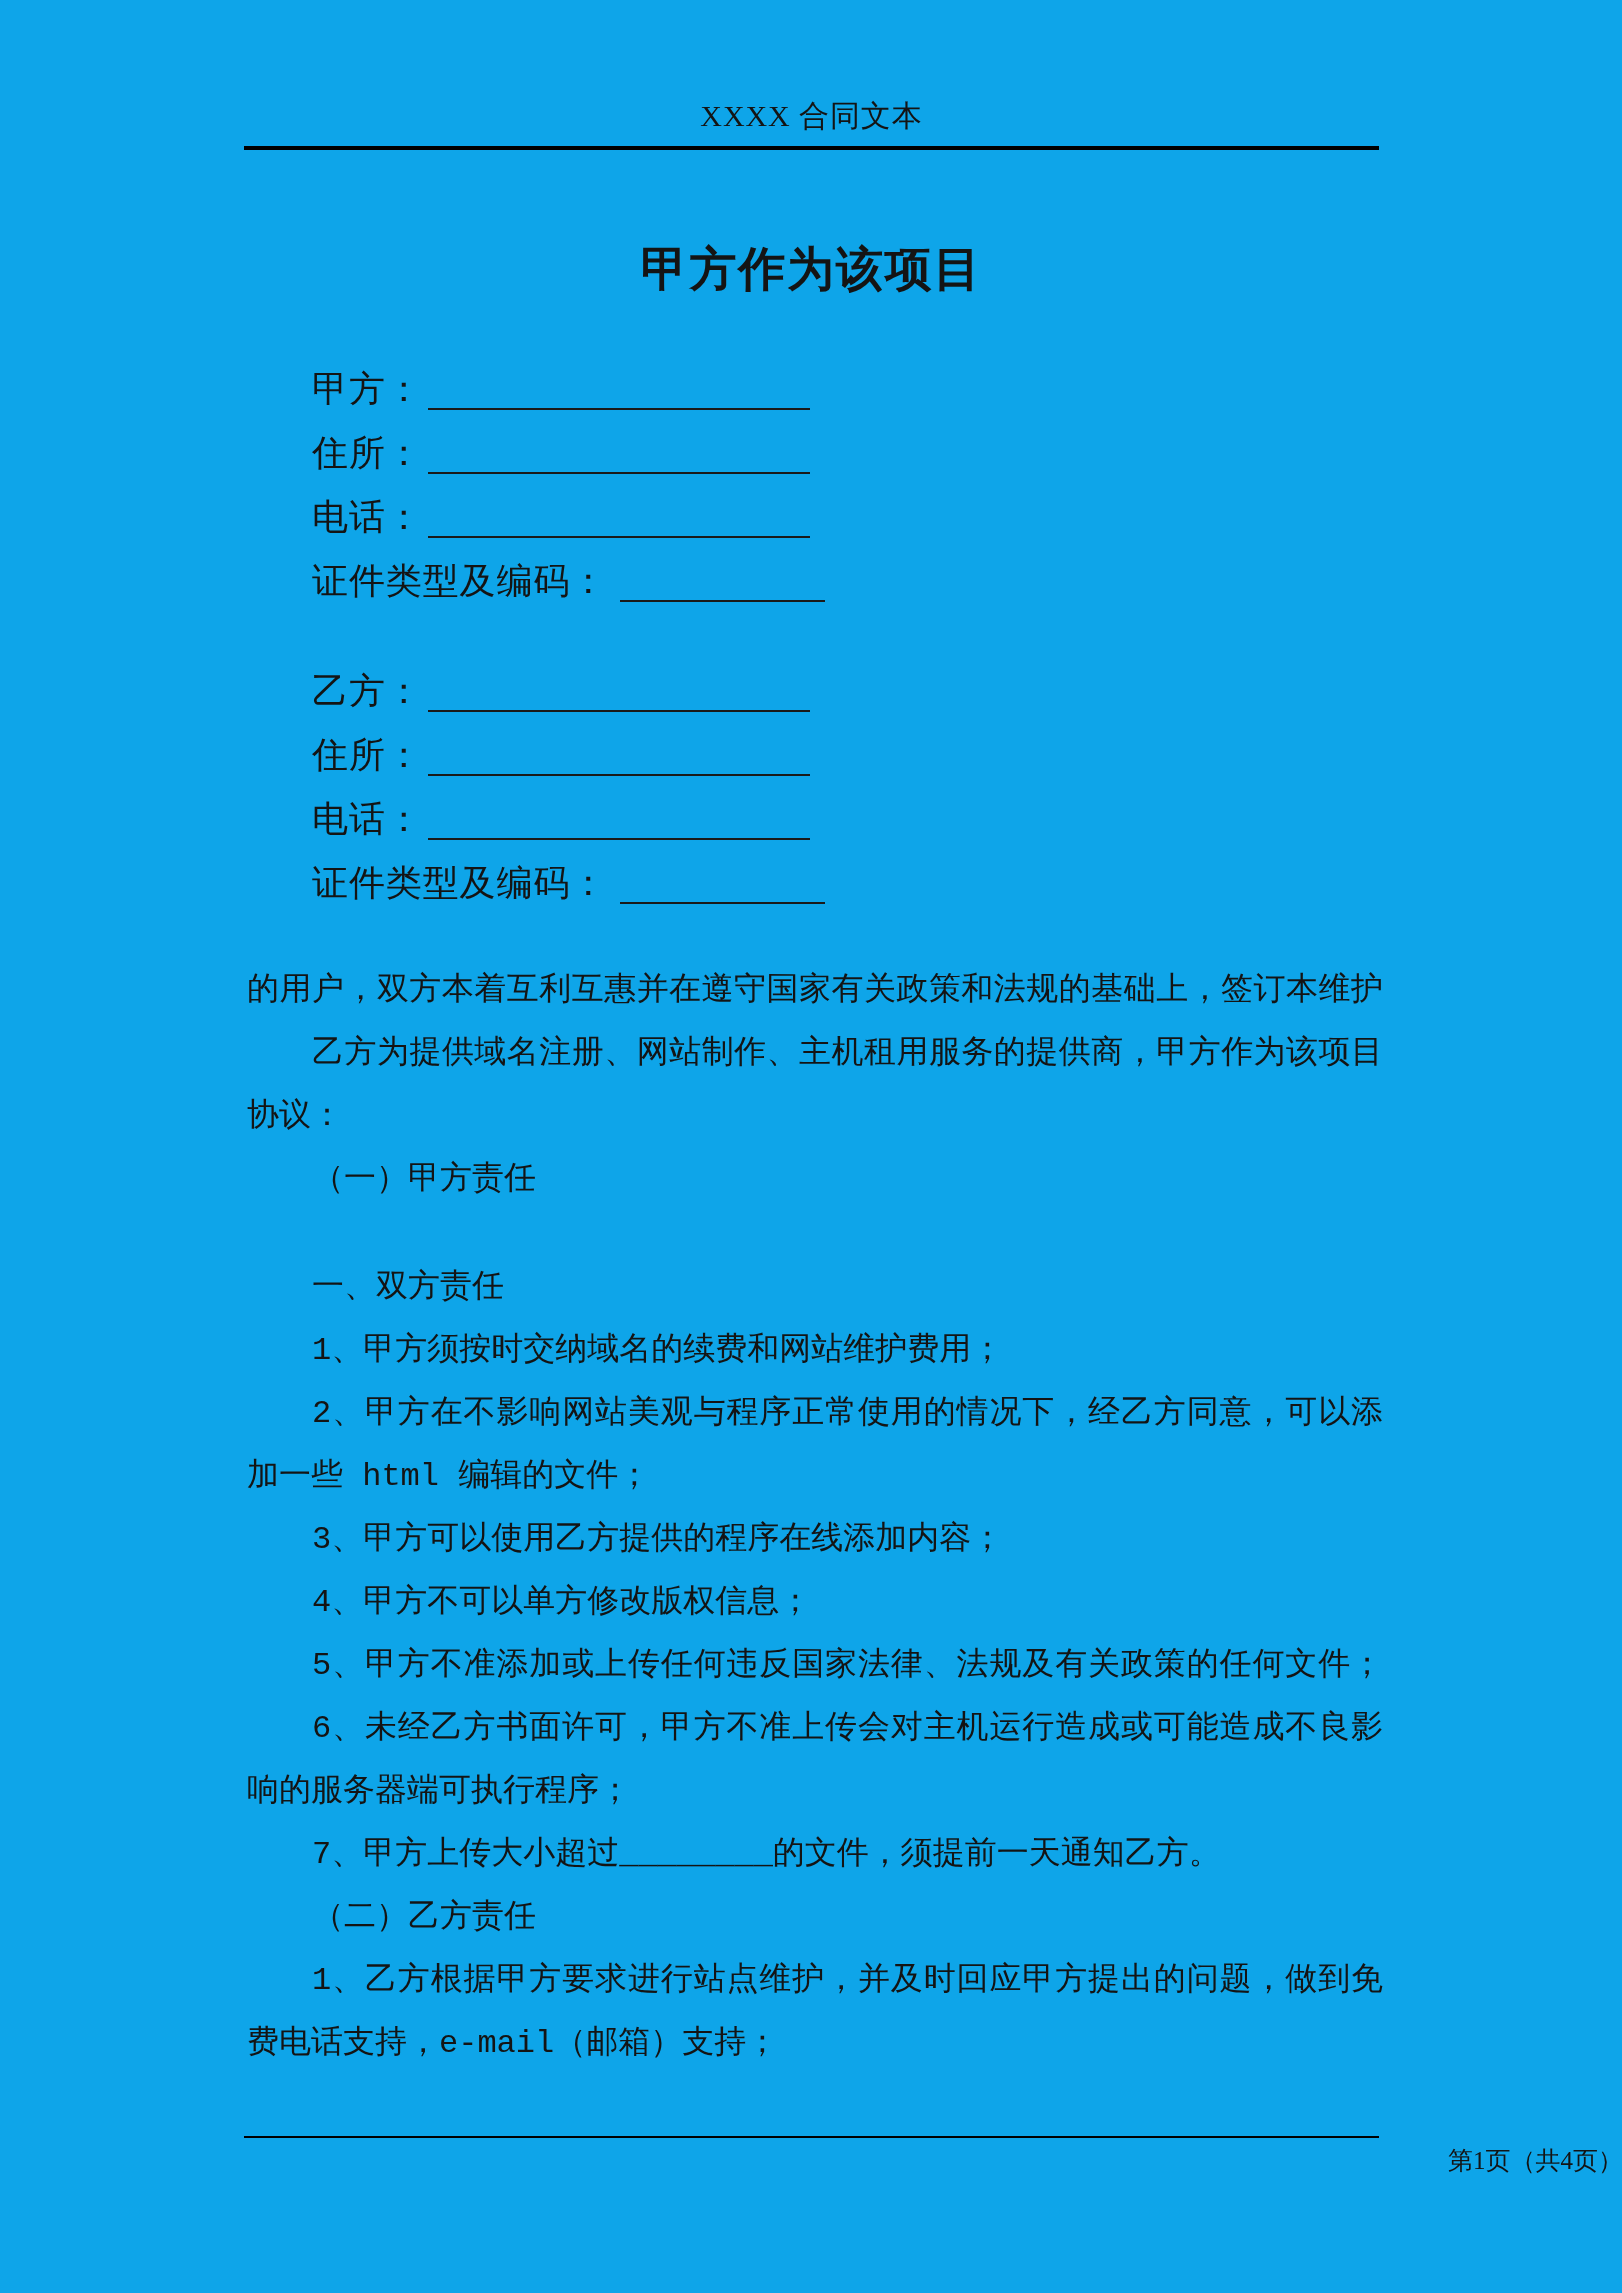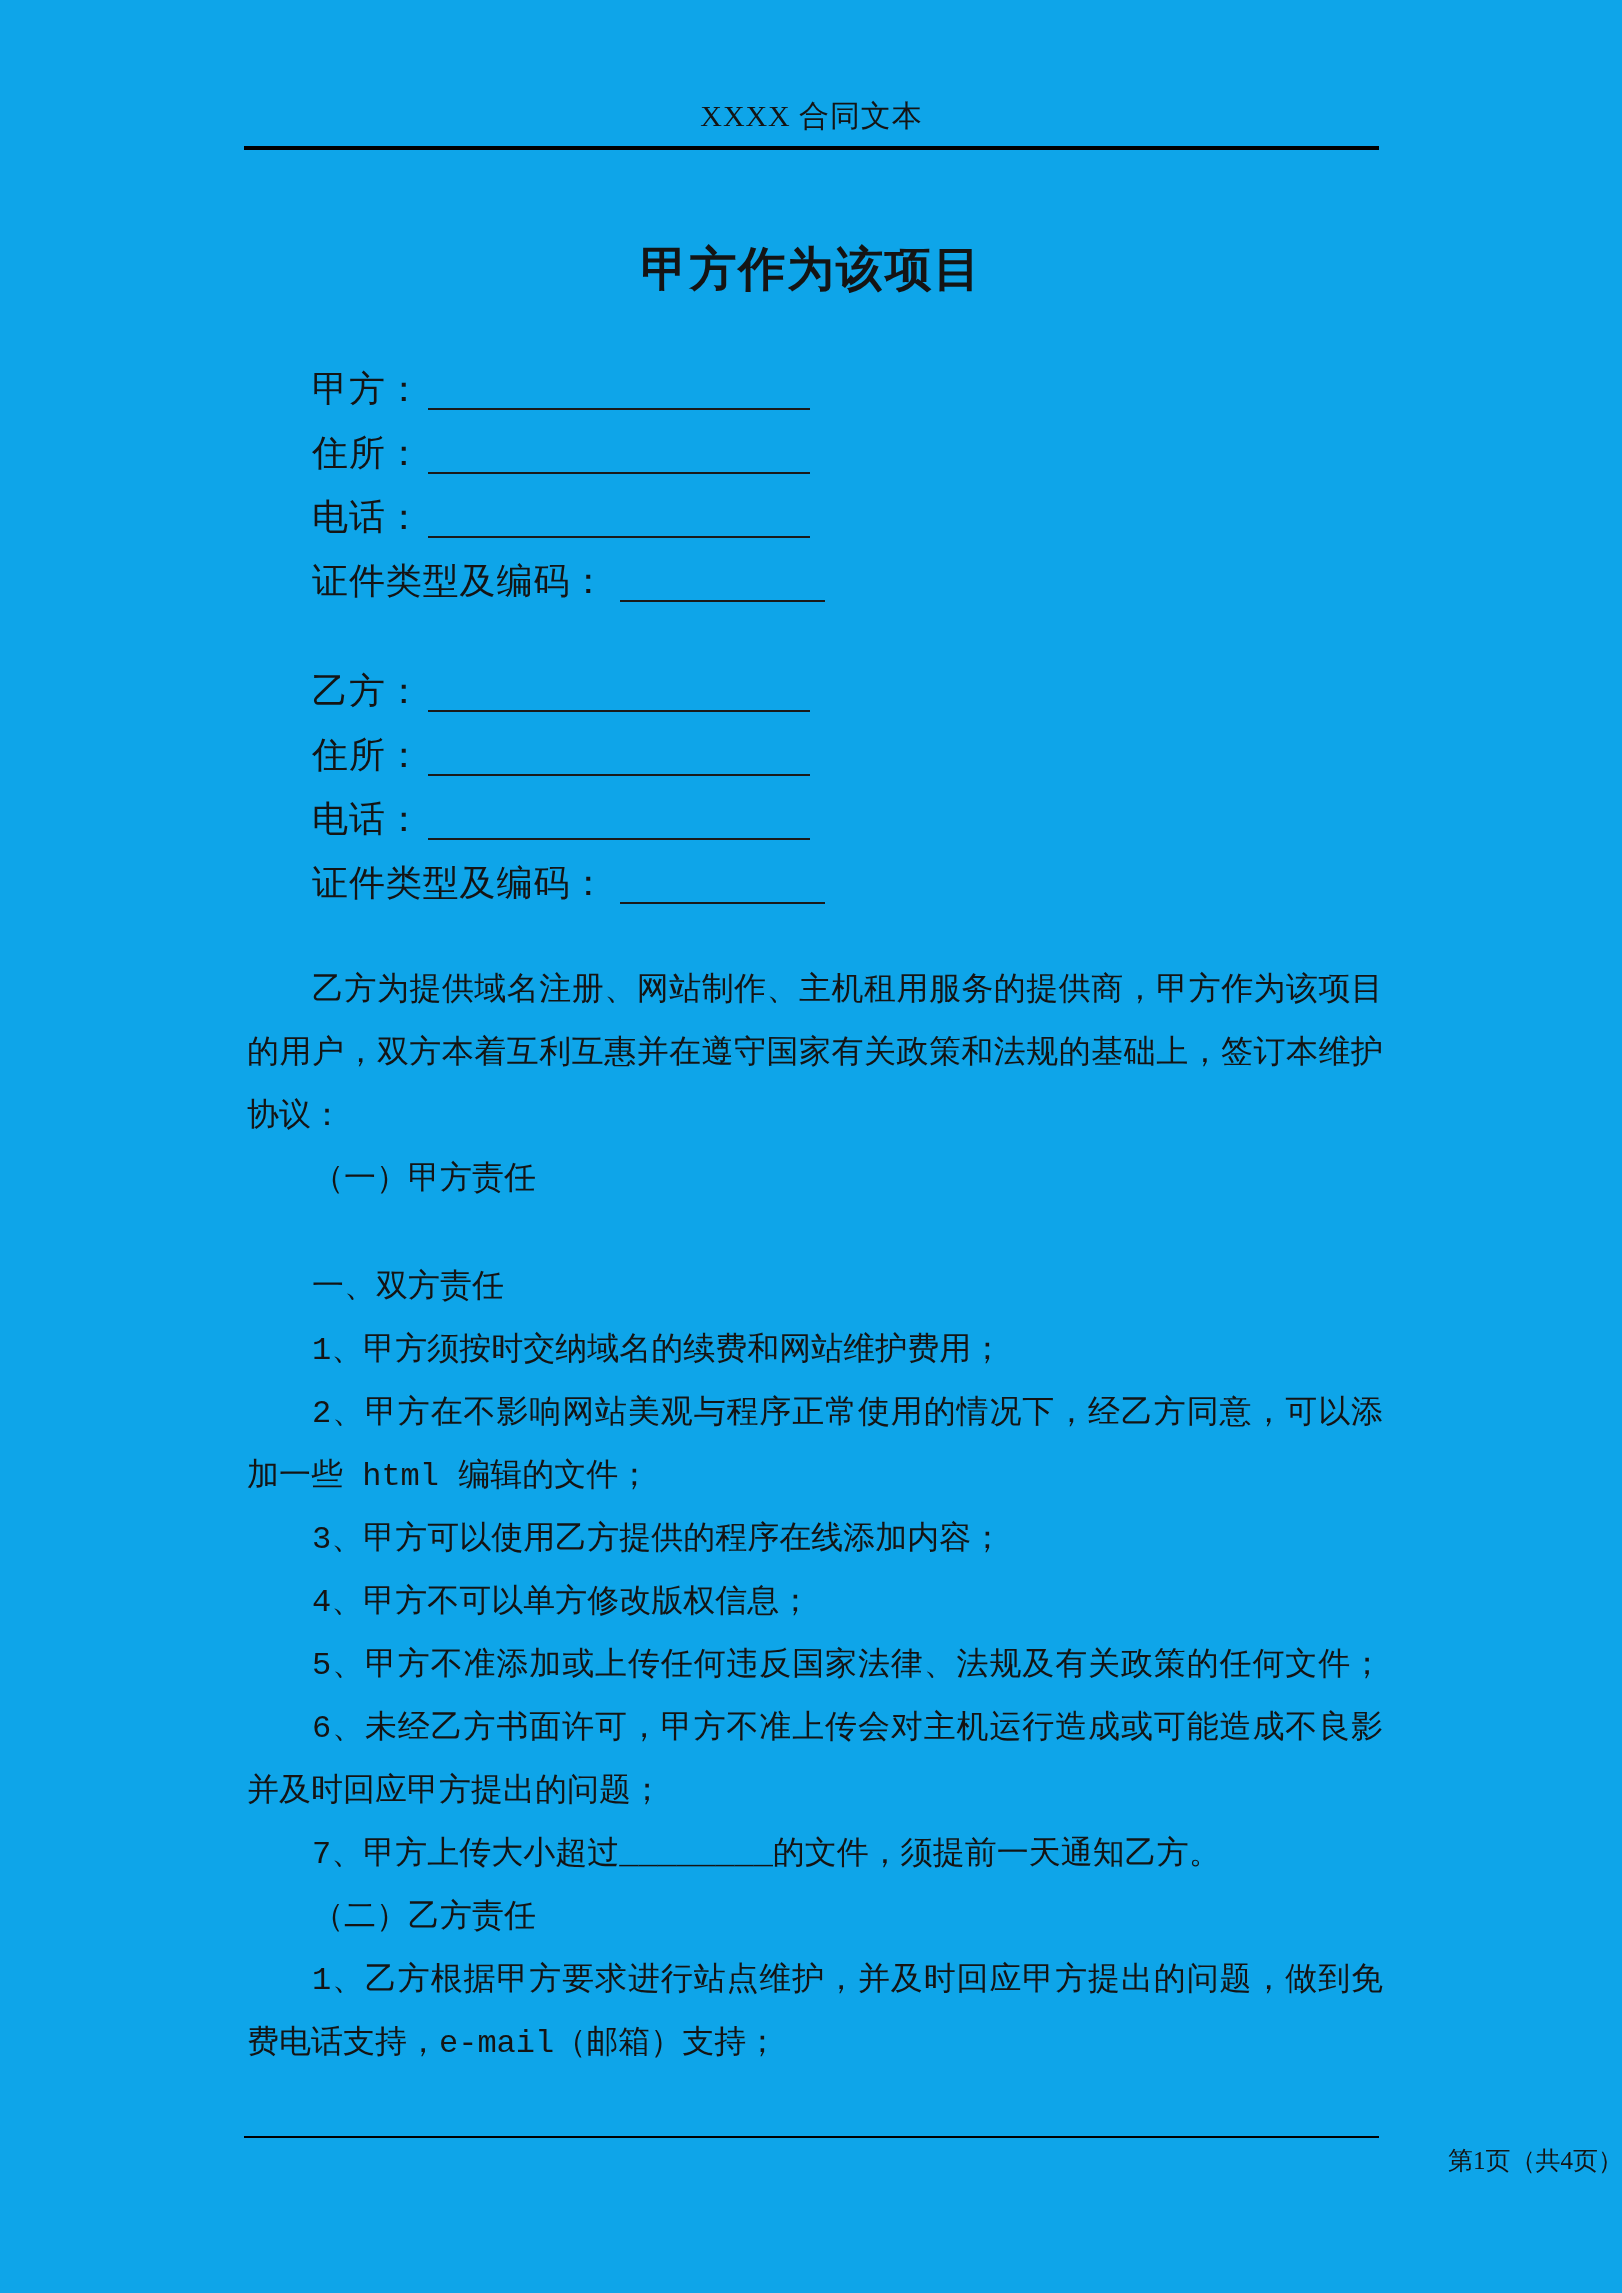--- a/index.html
+++ b/index.html
@@ -85,33 +85,33 @@
       <div class="form-row"><span class="field-label">证件类型及编码：</span><span class="blank short"></span></div>
     </div>
   <div class="form-block" id="party-b">
       <div class="form-row"><span class="field-label">乙方：</span><span class="blank long"></span></div>
       <div class="form-row"><span class="field-label">住所：</span><span class="blank long"></span></div>
       <div class="form-row"><span class="field-label">电话：</span><span class="blank long"></span></div>
       <div class="form-row"><span class="field-label">证件类型及编码：</span><span class="blank short"></span></div>
     </div>
 
   <div class="body-text">
+      <div class="body-line full">的用户，双方本着互利互惠并在遵守国家有关政策和法规的基础上，签订本维护</div>
       <div class="body-line indent full">乙方为提供域名注册、网站制作、主机租用服务的提供商，甲方作为该项目</div>
-      <div class="body-line full">的用户，双方本着互利互惠并在遵守国家有关政策和法规的基础上，签订本维护</div>
       <div class="body-line">协议：</div>
       <div class="body-line indent">（一）甲方责任</div>
       <div class="body-line indent gap">一、双方责任</div>
       <div class="body-line indent">1、甲方须按时交纳域名的续费和网站维护费用；</div>
       <div class="body-line indent full">2、甲方在不影响网站美观与程序正常使用的情况下，经乙方同意，可以添</div>
       <div class="body-line">加一些 html 编辑的文件；</div>
       <div class="body-line indent">3、甲方可以使用乙方提供的程序在线添加内容；</div>
       <div class="body-line indent">4、甲方不可以单方修改版权信息；</div>
       <div class="body-line indent full">5、甲方不准添加或上传任何违反国家法律、法规及有关政策的任何文件；</div>
       <div class="body-line indent full">6、未经乙方书面许可，甲方不准上传会对主机运行造成或可能造成不良影</div>
-      <div class="body-line">并及时回应甲方提出的问题；</div>
+      <div class="body-line">响的服务器端可执行程序；</div>
       <div class="body-line indent">7、甲方上传大小超过________的文件，须提前一天通知乙方。</div>
       <div class="body-line indent">（二）乙方责任</div>
       <div class="body-line indent full">1、乙方根据甲方要求进行站点维护，并及时回应甲方提出的问题，做到免</div>
       <div class="body-line">费电话支持，e-mail（邮箱）支持；</div>
     </div>
 
   <div class="footer-rule"></div>
   <div class="footer-text">第1页（共4页）</div>
 
 </div>

